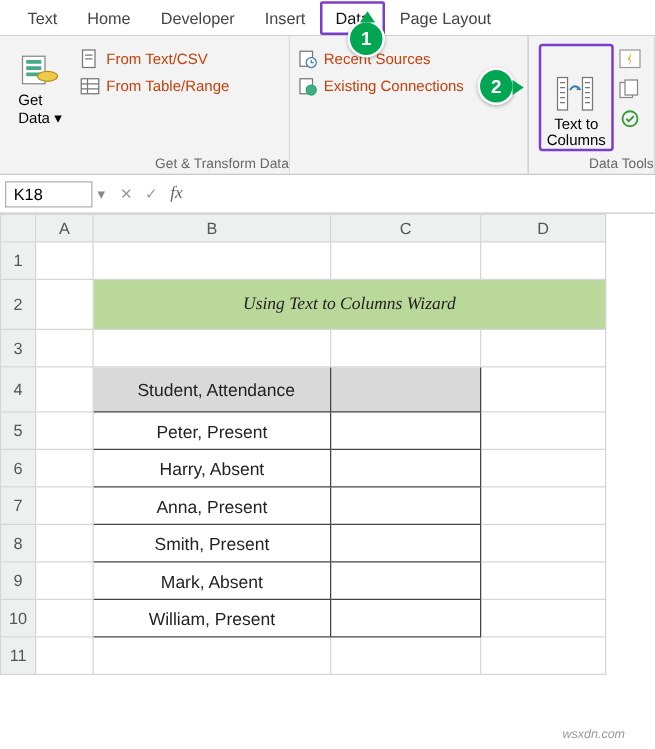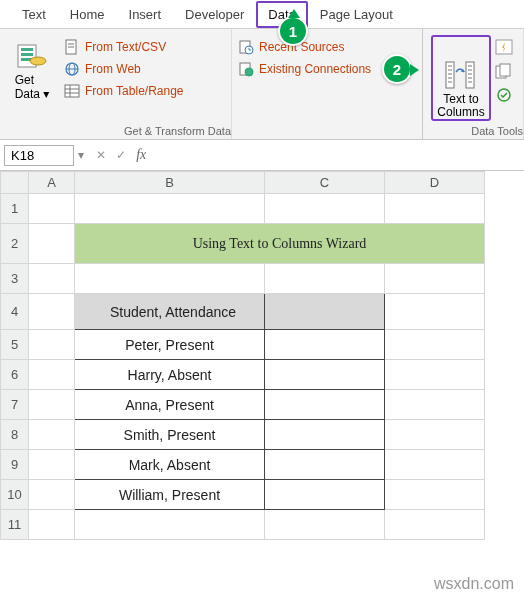--- a/index.html
+++ b/index.html
@@ -165,20 +165,21 @@
   .grid .rowhdr { width:28px; background:#eef0f0; color:#555; font-size:13px;}
   .grid .colhdr { background:#eef0f0; color:#555; font-size:13px; height:22px;}
   .grid .colA { width:46px;}
   .grid .colB { width:190px;}
   .grid .colC { width:120px;}
   .grid .colD { width:100px;}
   
   .title-cell {
     background:#b9d89a !important;
     font-family:'Times New Roman',serif;
+    font-style:italic;
     font-weight:bold;
     font-size:18px;
     color:#2e2e2e;
   }
   .header-cell {
     background:#d9d9d9 !important;
     font-weight:bold;
     font-size:15px;
     text-align:left;
     padding-left:8px;
@@ -190,34 +191,35 @@
   }
   .data-b {
     border:1px solid #444 !important;
     font-size:15px;
   }
   .data-c {
     border:1px solid #444 !important;
   }
   .watermark {
     position:absolute;
-    bottom:6px; right:10px;
+    bottom:6px; right:24px;
     color:#999;
-    font-size:16px;
+    font-size:10px;
     font-family:sans-serif;
+    font-style:italic;
   }
 </style>
 </head>
 <body>
 
 <div class="tabs">
   <div class="tab">Text</div>
   <div class="tab">Home</div>
+  <div class="tab">Developer</div>
   <div class="tab">Insert</div>
-  <div class="tab">Developer</div>
   <div class="tab active">Data</div>
   <div class="tab">Page Layout</div>
 </div>
 
 <div class="callout one" style="left:278px; top:16px;">1</div>
 
 <div class="ribbon">
 
   <div class="group" style="width:224px;">
     <div style="display:flex;">
@@ -233,28 +235,20 @@
 Data</span> <span>▾</span></div>
       </div>
       <div class="stack-buttons" style="margin-left:6px;">
         <div class="mini-btn">
           <svg width="16" height="16">
               <rect x="2" y="1" width="10" height="14" fill="#fff" stroke="#777"></rect>
               <line x1="4" y1="5" x2="10" y2="5" stroke="#777"></line>
               <line x1="4" y1="8" x2="10" y2="8" stroke="#777"></line>
             </svg>
           <span>From Text/CSV</span>
-        </div>
-        <div class="mini-btn">
-          <svg width="16" height="16">
-              <circle cx="8" cy="8" r="6" fill="none" stroke="#3a7bb8" stroke-width="1.2"></circle>
-              <ellipse cx="8" cy="8" rx="3" ry="6" fill="none" stroke="#3a7bb8"></ellipse>
-              <line x1="2" y1="8" x2="14" y2="8" stroke="#3a7bb8"></line>
-            </svg>
-          <span>From Web</span>
         </div>
         <div class="mini-btn">
           <svg width="16" height="16">
               <rect x="1" y="2" width="14" height="12" fill="#fff" stroke="#777"></rect>
               <line x1="1" y1="6" x2="15" y2="6" stroke="#777"></line>
               <line x1="1" y1="10" x2="15" y2="10" stroke="#777"></line>
               <line x1="6" y1="2" x2="6" y2="14" stroke="#777"></line>
             </svg>
           <span>From Table/Range</span>
         </div>

